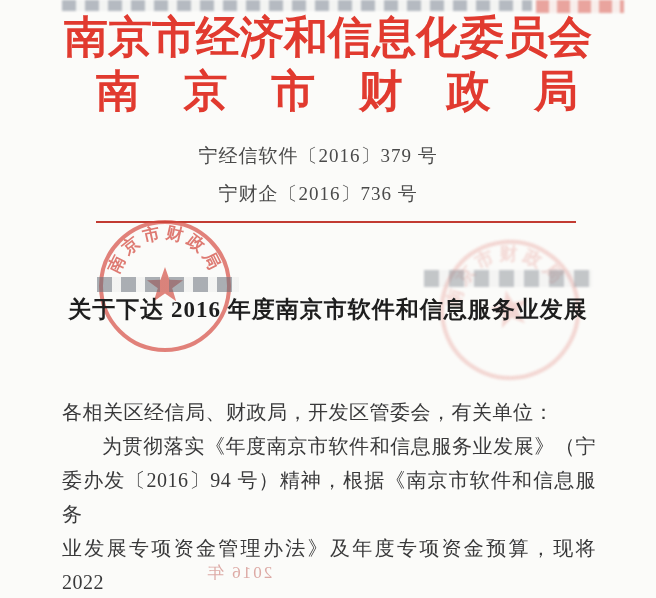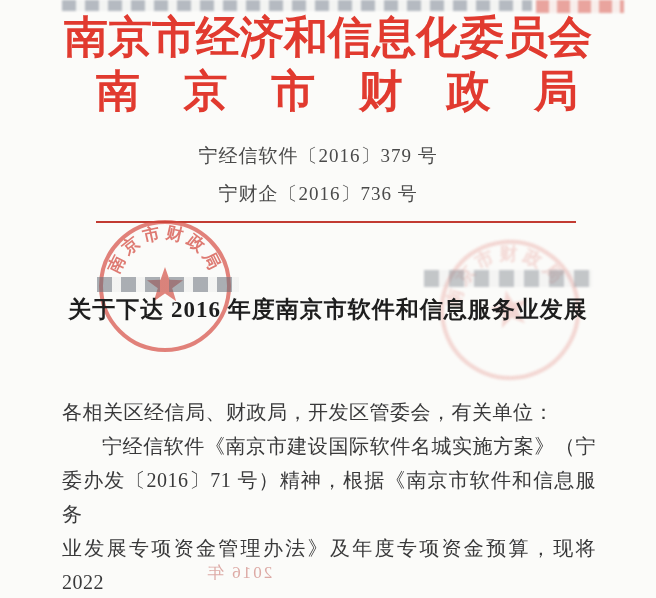--- a/index.html
+++ b/index.html
@@ -141,21 +141,21 @@
     </text>
   </svg>
 
   <div class="smudge smudge-mid-left"></div>
   <div class="smudge smudge-mid-right"></div>
 
   <div class="title-line title-line1">关于下达 2016 年度南京市软件和信息服务业发展</div>
 
   <div class="body-text">
     <div class="body-line">各相关区经信局、财政局，开发区管委会，有关单位：</div>
-    <div class="body-line justify indent">宁经信软件《南京市建设国际软件名城实施方案》（宁</div>
-    <div class="body-line justify">委办发〔2016〕71 号）精神，根据《南京市软件和信息服务</div>
+    <div class="body-line justify indent">为贯彻落实《年度南京市软件和信息服务业发展》（宁</div>
+    <div class="body-line justify">委办发〔2016〕94 号）精神，根据《南京市软件和信息服务</div>
     <div class="body-line justify">业发展专项资金管理办法》及年度专项资金预算，现将 2022</div>
 
   </div>
 
   <div class="bleed-date">2016 年</div>
 
 </div>
 
 </body></html>

